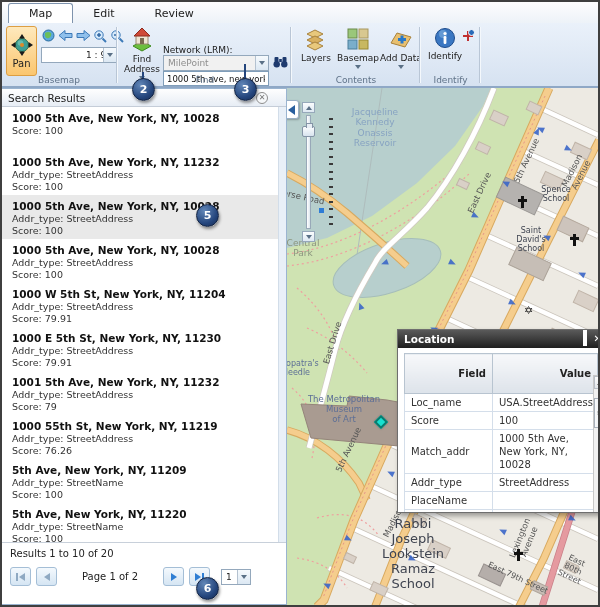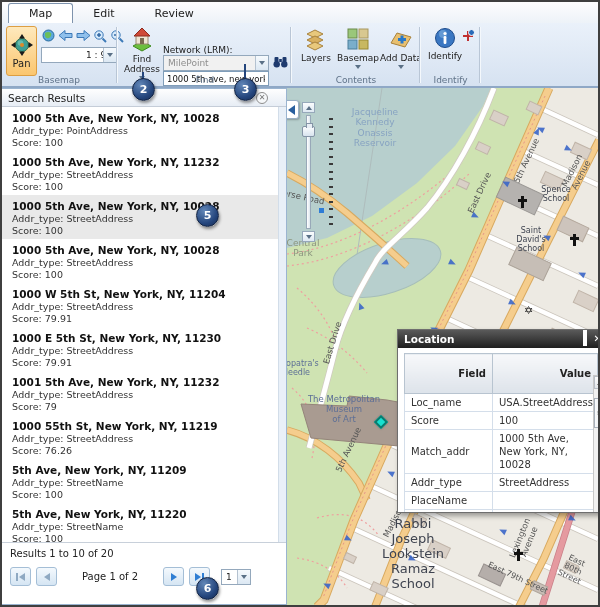--- a/index.html
+++ b/index.html
@@ -269,21 +269,20 @@
 
   <div class="panel">
     <div class="panel-header">
       <span class="panel-title">Search Results</span>
       <span class="closecirc">✕</span>
     </div>
     <div class="rlist" id="result-list">
       <div class="rscroll"></div>
     <div class="ritem">
           <div class="t">1000 5th Ave, New York, NY, 10028</div>
-          <div class="s">Addr_type: PointAddress</div>
           <div class="s">Score: 100</div>
         </div>
         <div class="ritem">
           <div class="t">1000 5th Ave, New York, NY, 11232</div>
           <div class="s">Addr_type: StreetAddress</div>
           <div class="s">Score: 100</div>
         </div>
         <div class="ritem sel">
           <div class="t">1000 5th Ave, New York, NY, 10028</div>
           <div class="s">Addr_type: StreetAddress</div>

